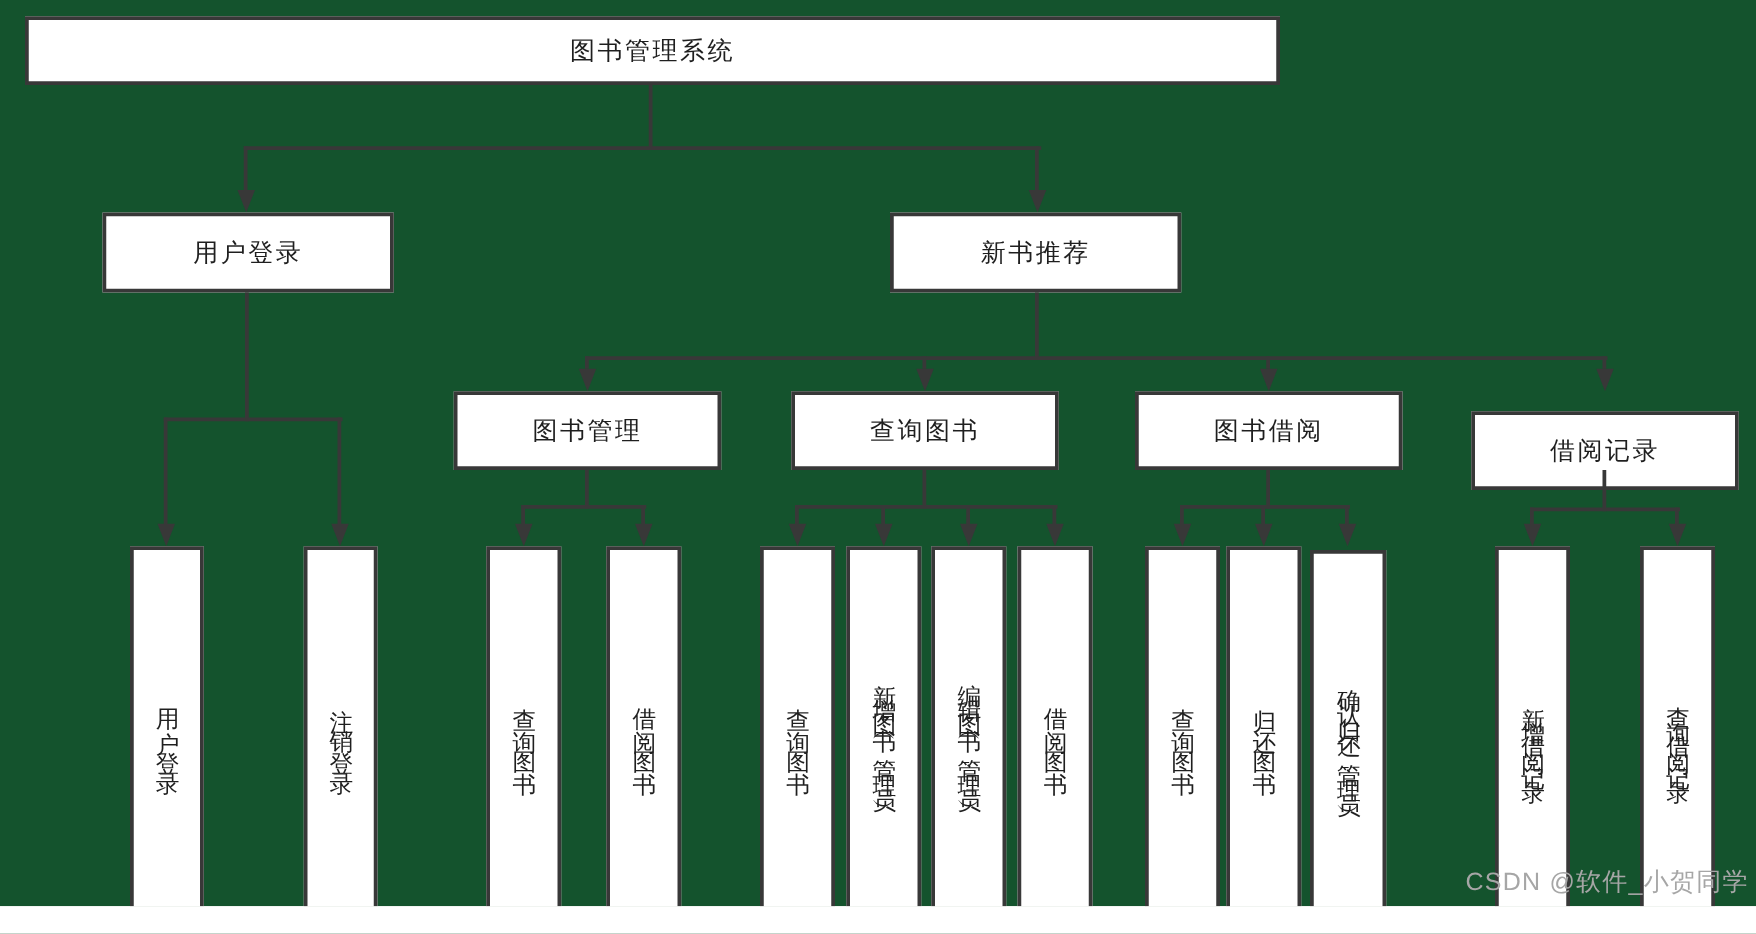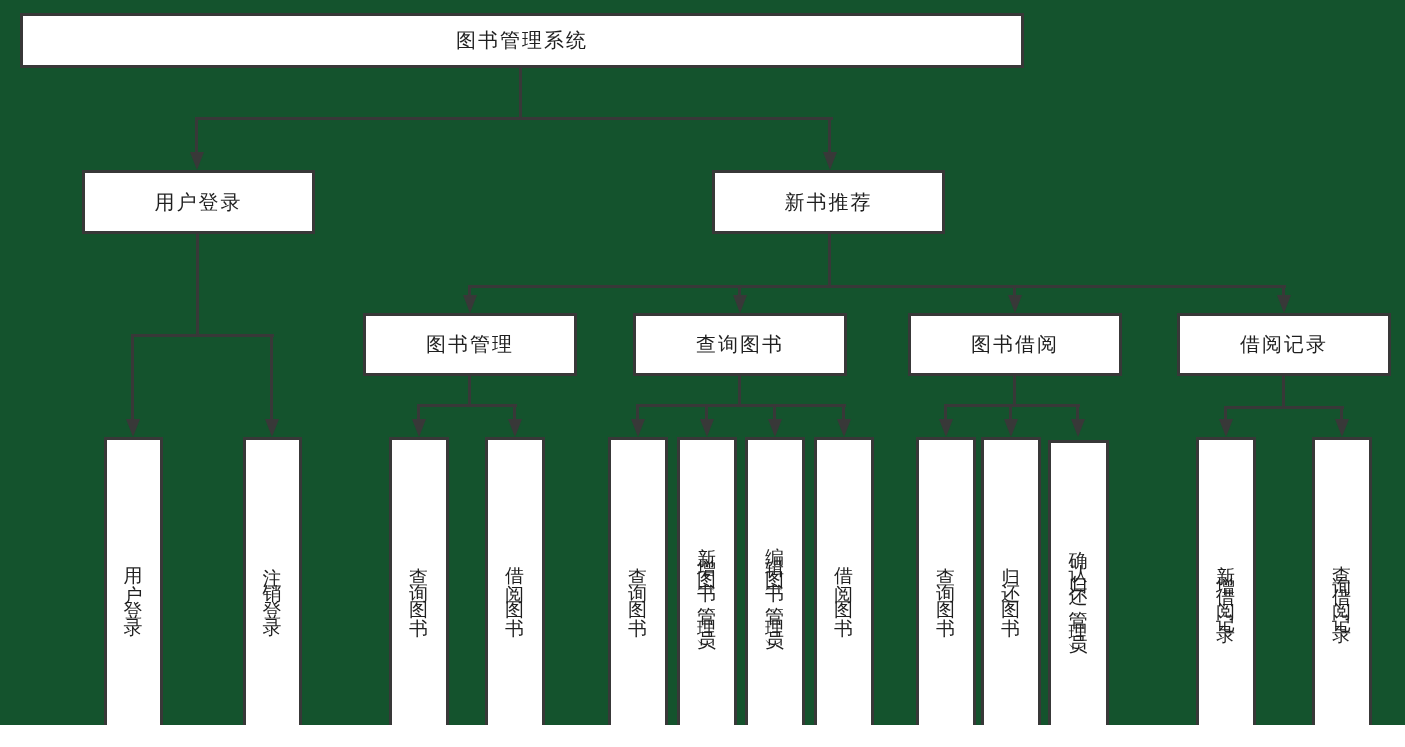--- a/index.html
+++ b/index.html
@@ -79,21 +79,21 @@
 
   <div class="hnode" style="left:363px;top:313px;width:214px;height:63px">
     <span>图书管理</span>
   </div>
   <div class="hnode" style="left:633px;top:313px;width:214px;height:63px">
     <span>查询图书</span>
   </div>
   <div class="hnode" style="left:908px;top:313px;width:214px;height:63px">
     <span>图书借阅</span>
   </div>
-  <div class="hnode" style="left:1177px;top:313px;width:214px;height:63px">
+  <div class="hnode" style="left:1177px;top:329px;width:214px;height:63px">
     <span>借阅记录</span>
   </div>
 
   <div>
     <div class="lv" style="left:468px;top:376px;height:31px"></div>
     <div class="lh" style="left:417px;top:404px;width:100px"></div>
     <div class="lv" style="left:417px;top:404px;height:17px"></div>
     <div class="lv" style="left:513px;top:404px;height:17px"></div>
     <div class="arr" style="left:412px;top:419px"></div>
     <div class="arr" style="left:508px;top:419px"></div>
@@ -169,14 +169,15 @@
     <span class="vtext">确认归还（管理员）</span>
   </div>
 
   <div class="leaf ls6" style="left:1196px">
     <span class="vtext">新增借阅记录</span>
   </div>
   <div class="leaf ls6" style="left:1312px">
     <span class="vtext">查询借阅记录</span>
   </div>
 
+  <div class="watermark">CSDN @软件_小贺同学</div>
 
 </div>
 
 </body></html>

